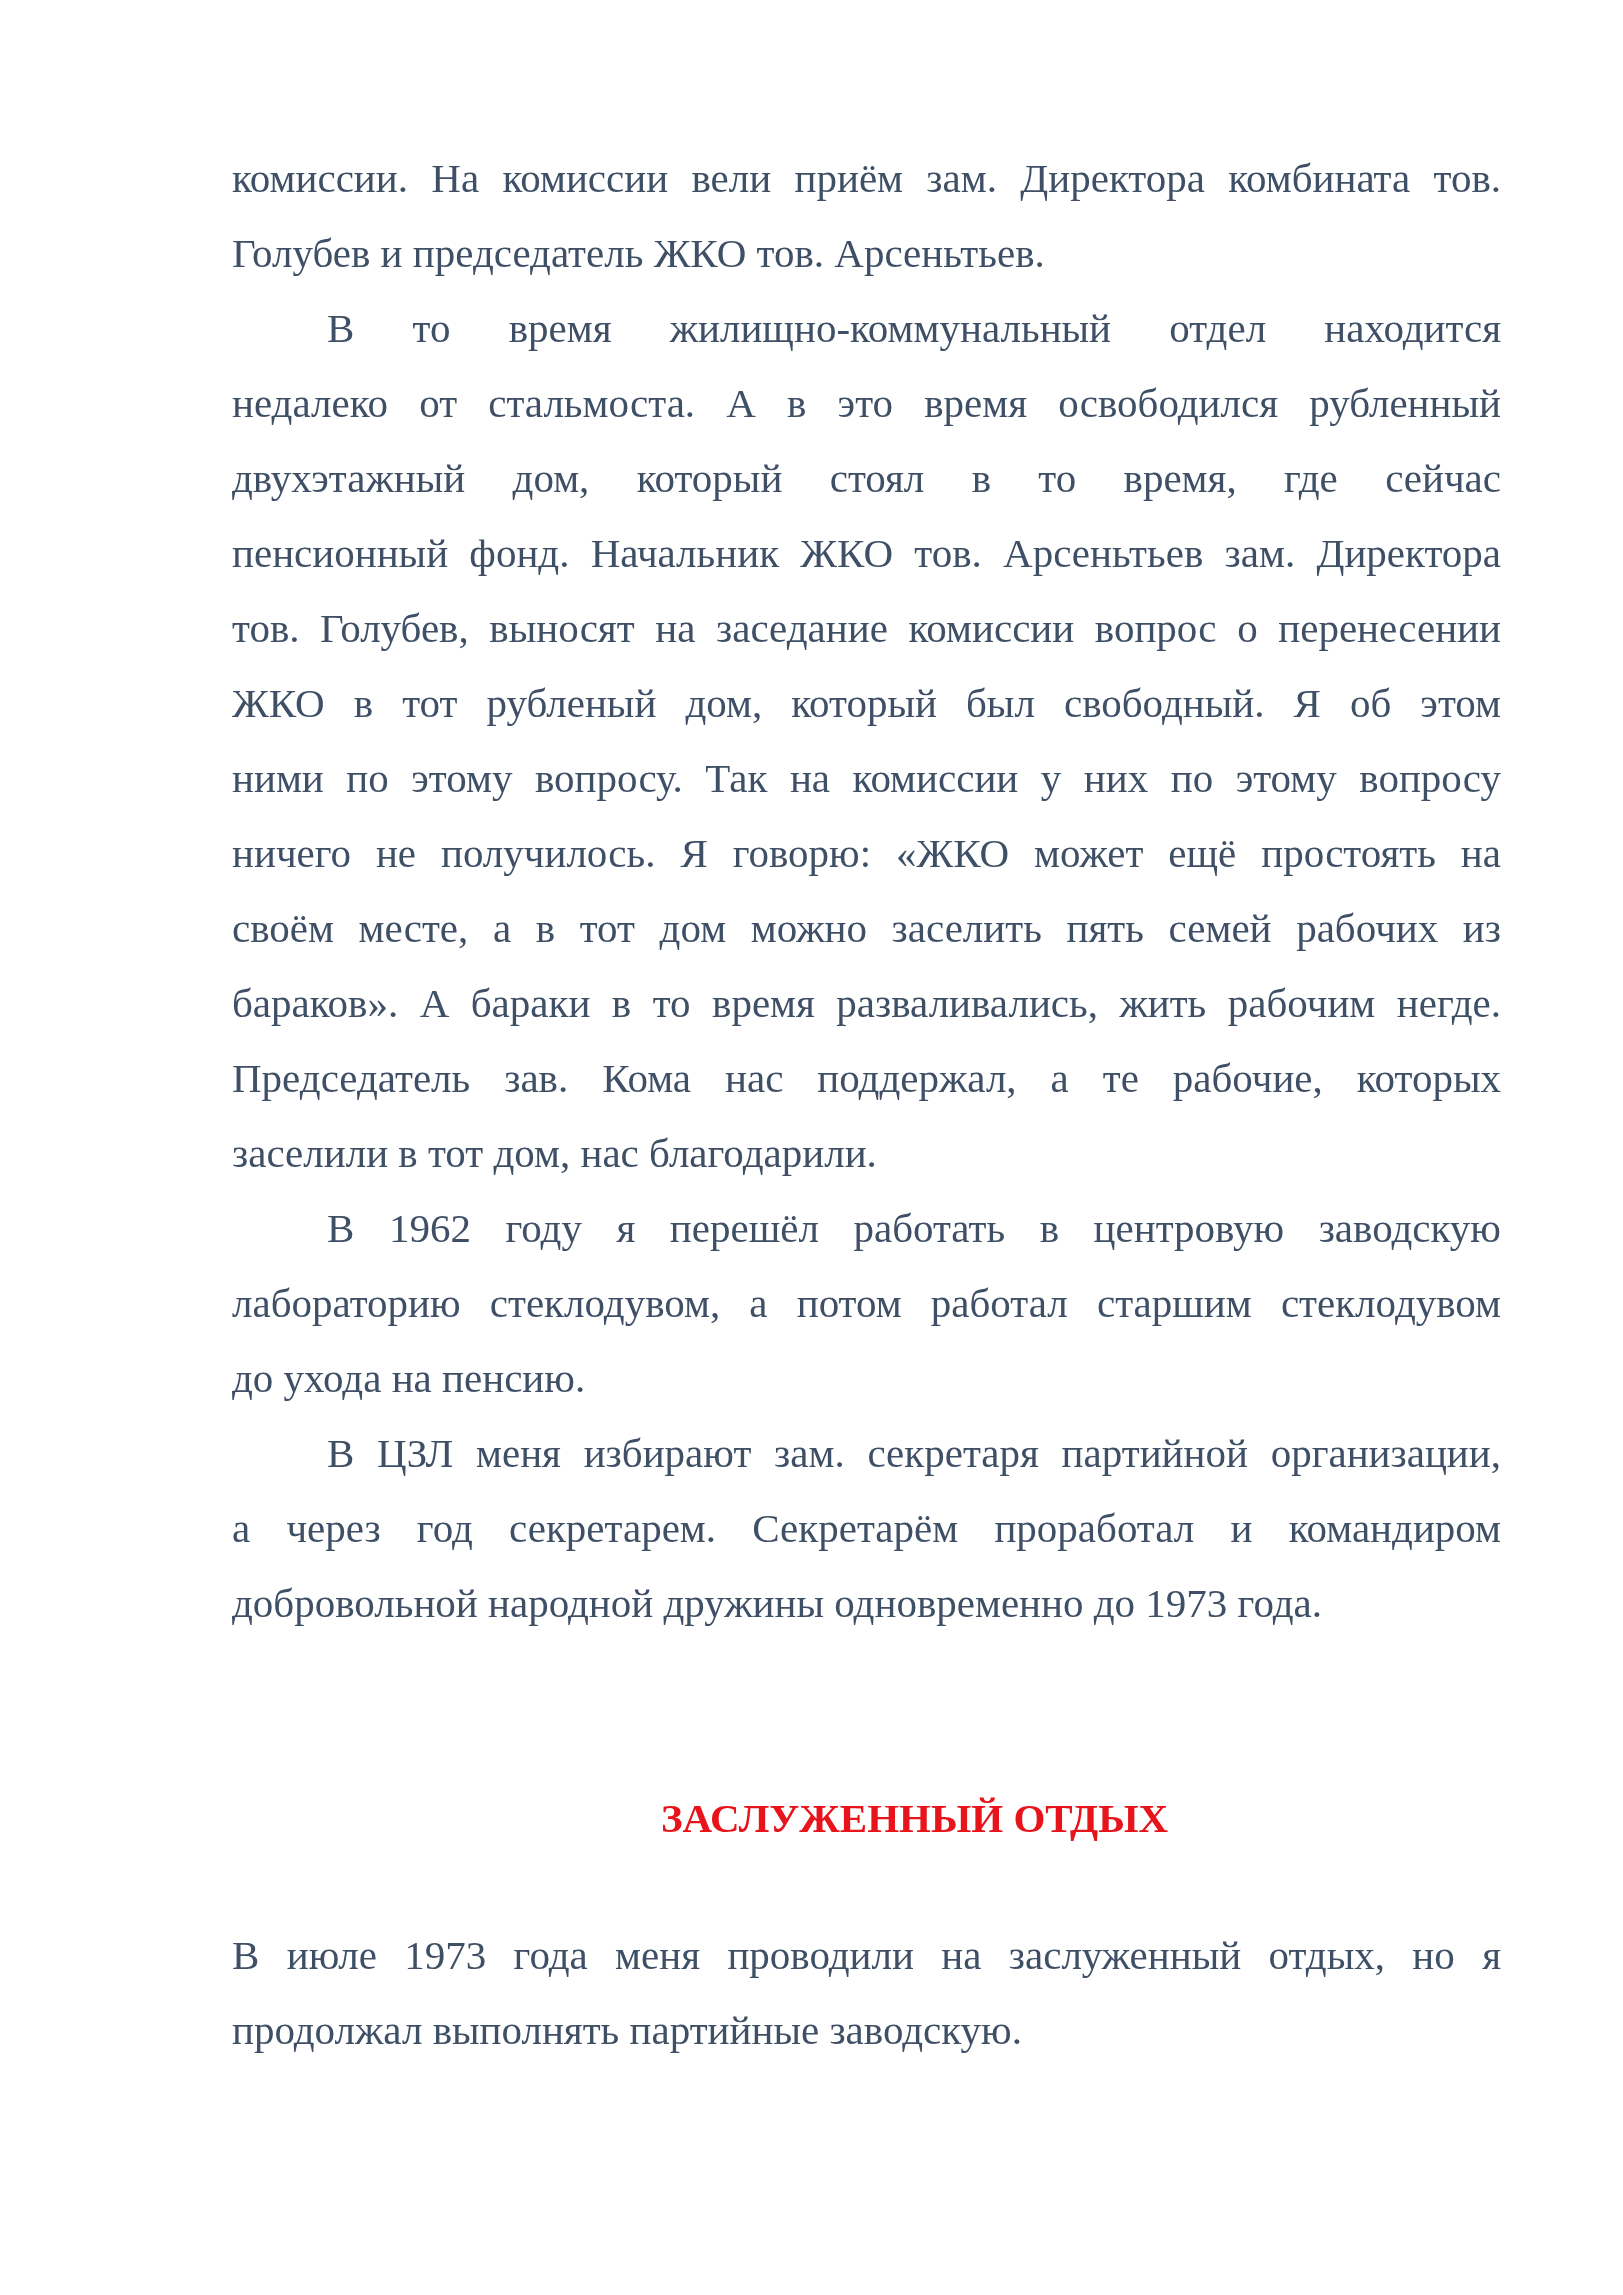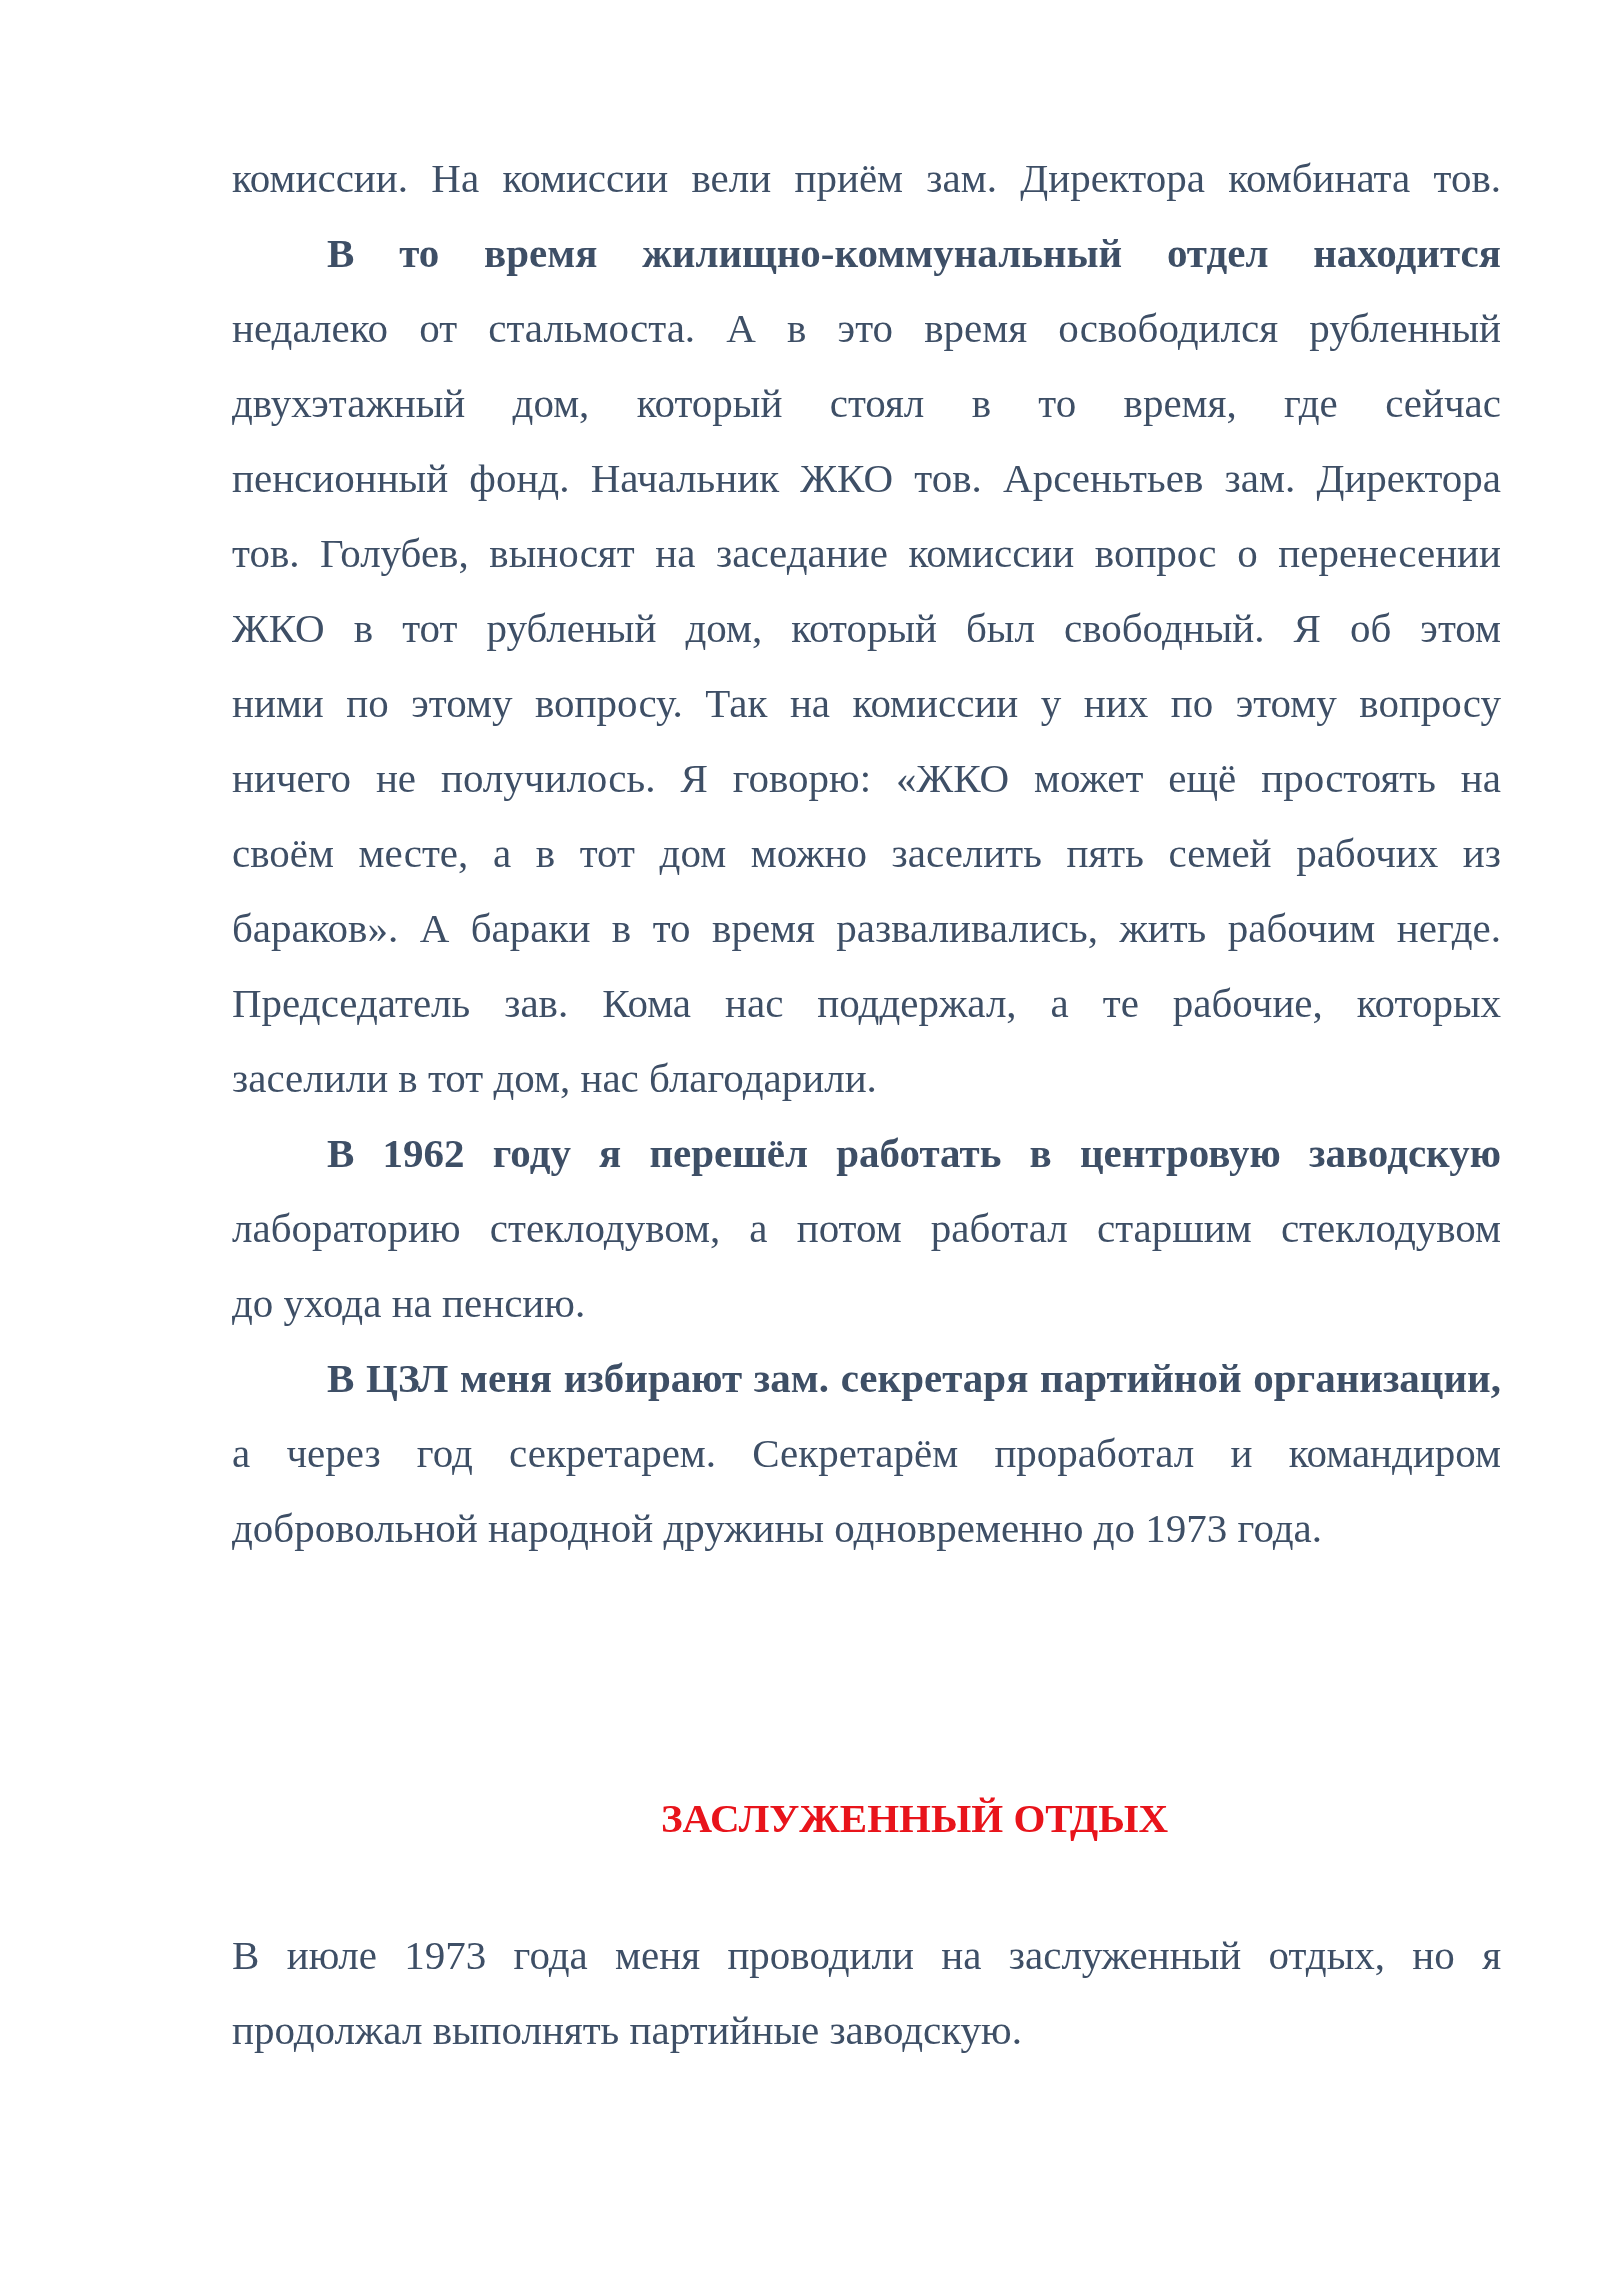--- a/index.html
+++ b/index.html
@@ -24,41 +24,42 @@
   .line {
     height: 75px;
     line-height: 75px;
     font-size: 41px;
     text-align: left;
   }
   .line.just {
     text-align: justify;
     text-align-last: justify;
   }
-  .line.indent { text-indent: 95px; font-weight: bold; }
+  .line.indent { text-indent: 95px; }
   .heading {
     position: absolute;
     left: 327px;
     top: 1781px;
     width: 1175px;
     margin: 0;
     text-align: center;
     font-weight: bold;
     font-size: 41px;
     line-height: 75px;
     font-family: inherit;
     color: var(--accent, #e8141b);
   }
 </style>
 </head>
 <body>
 
 <div class="page" style="--bg: #ffffff; --ink: #3e4f66; --accent: #e8141b;">
   <div class="text-block body-text">
       <div class="line just">комиссии. На комиссии вели приём зам. Директора комбината тов.</div>
+      <div class="line">Голубев и председатель ЖКО тов. Арсеньтьев.</div>
       <div class="line just indent">В то время жилищно-коммунальный отдел находится</div>
       <div class="line just">недалеко от стальмоста. А в это время освободился рубленный</div>
       <div class="line just">двухэтажный дом, который стоял в то время, где сейчас</div>
       <div class="line just">пенсионный фонд. Начальник ЖКО тов. Арсеньтьев зам. Директора</div>
       <div class="line just">тов. Голубев, выносят на заседание комиссии вопрос о перенесении</div>
       <div class="line just">ЖКО в тот рубленый дом, который был свободный. Я об этом</div>
       <div class="line just">ними по этому вопросу. Так на комиссии у них по этому вопросу</div>
       <div class="line just">ничего не получилось. Я говорю: «ЖКО может ещё простоять на</div>
       <div class="line just">своём месте, а в тот дом можно заселить пять семей рабочих из</div>
       <div class="line just">бараков». А бараки в то время разваливались, жить рабочим негде.</div>

